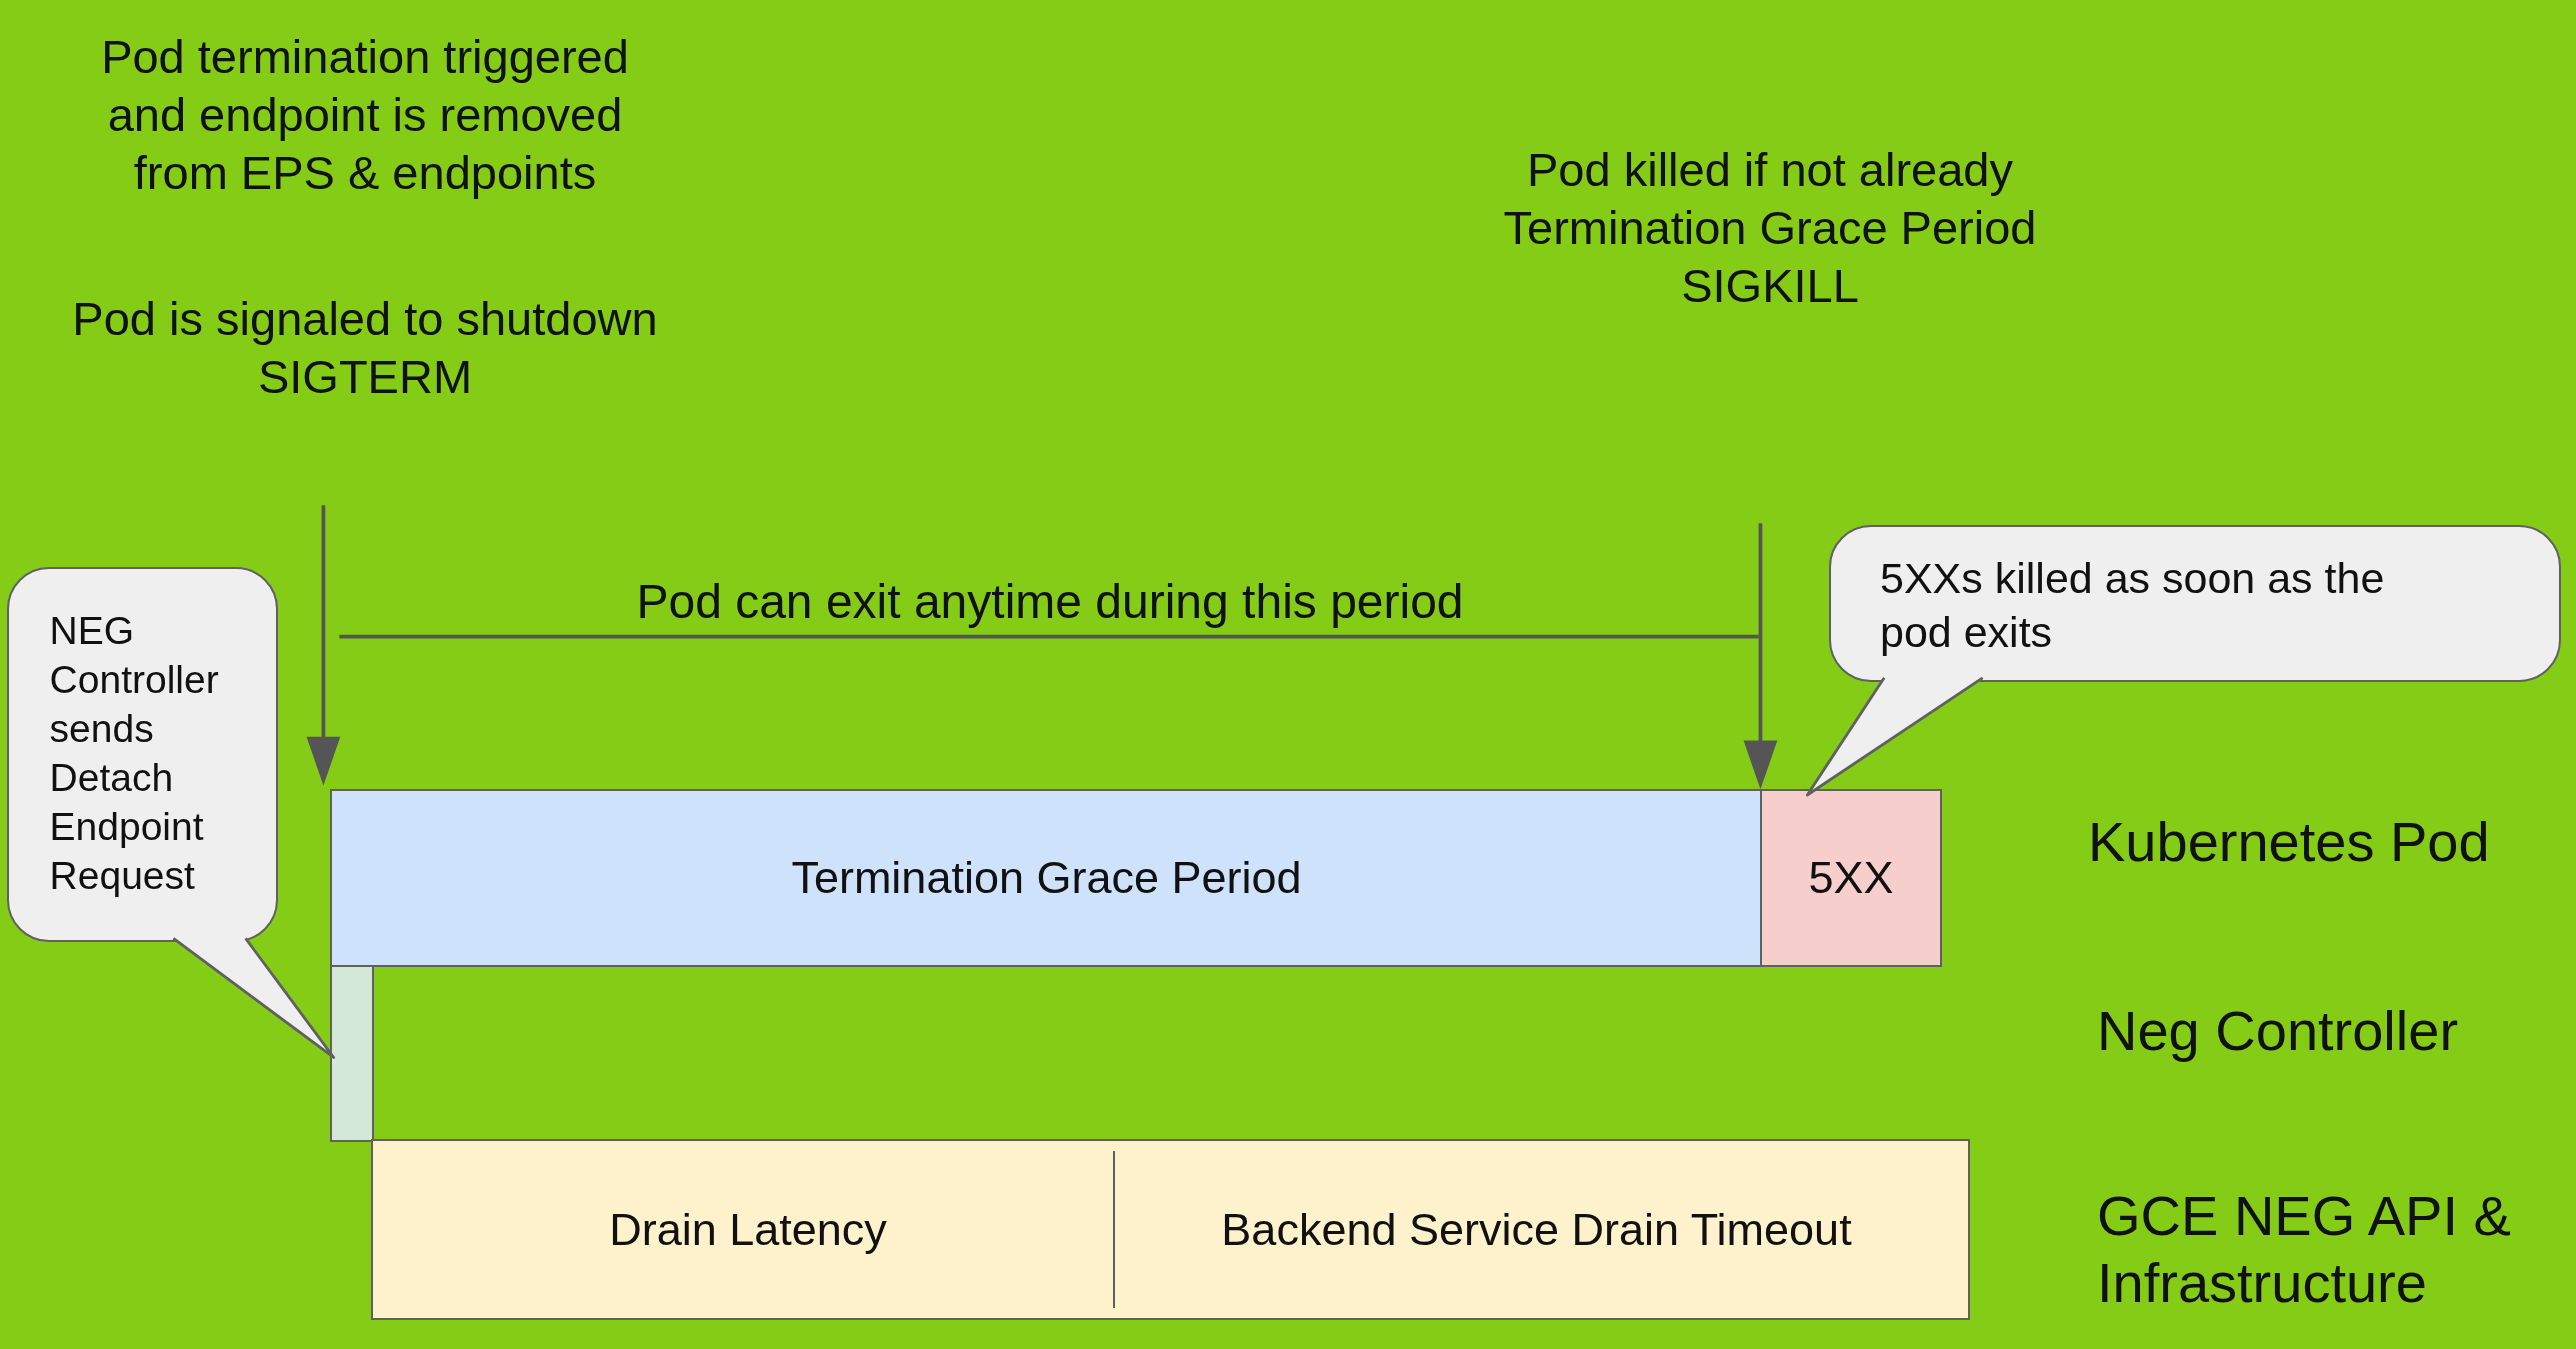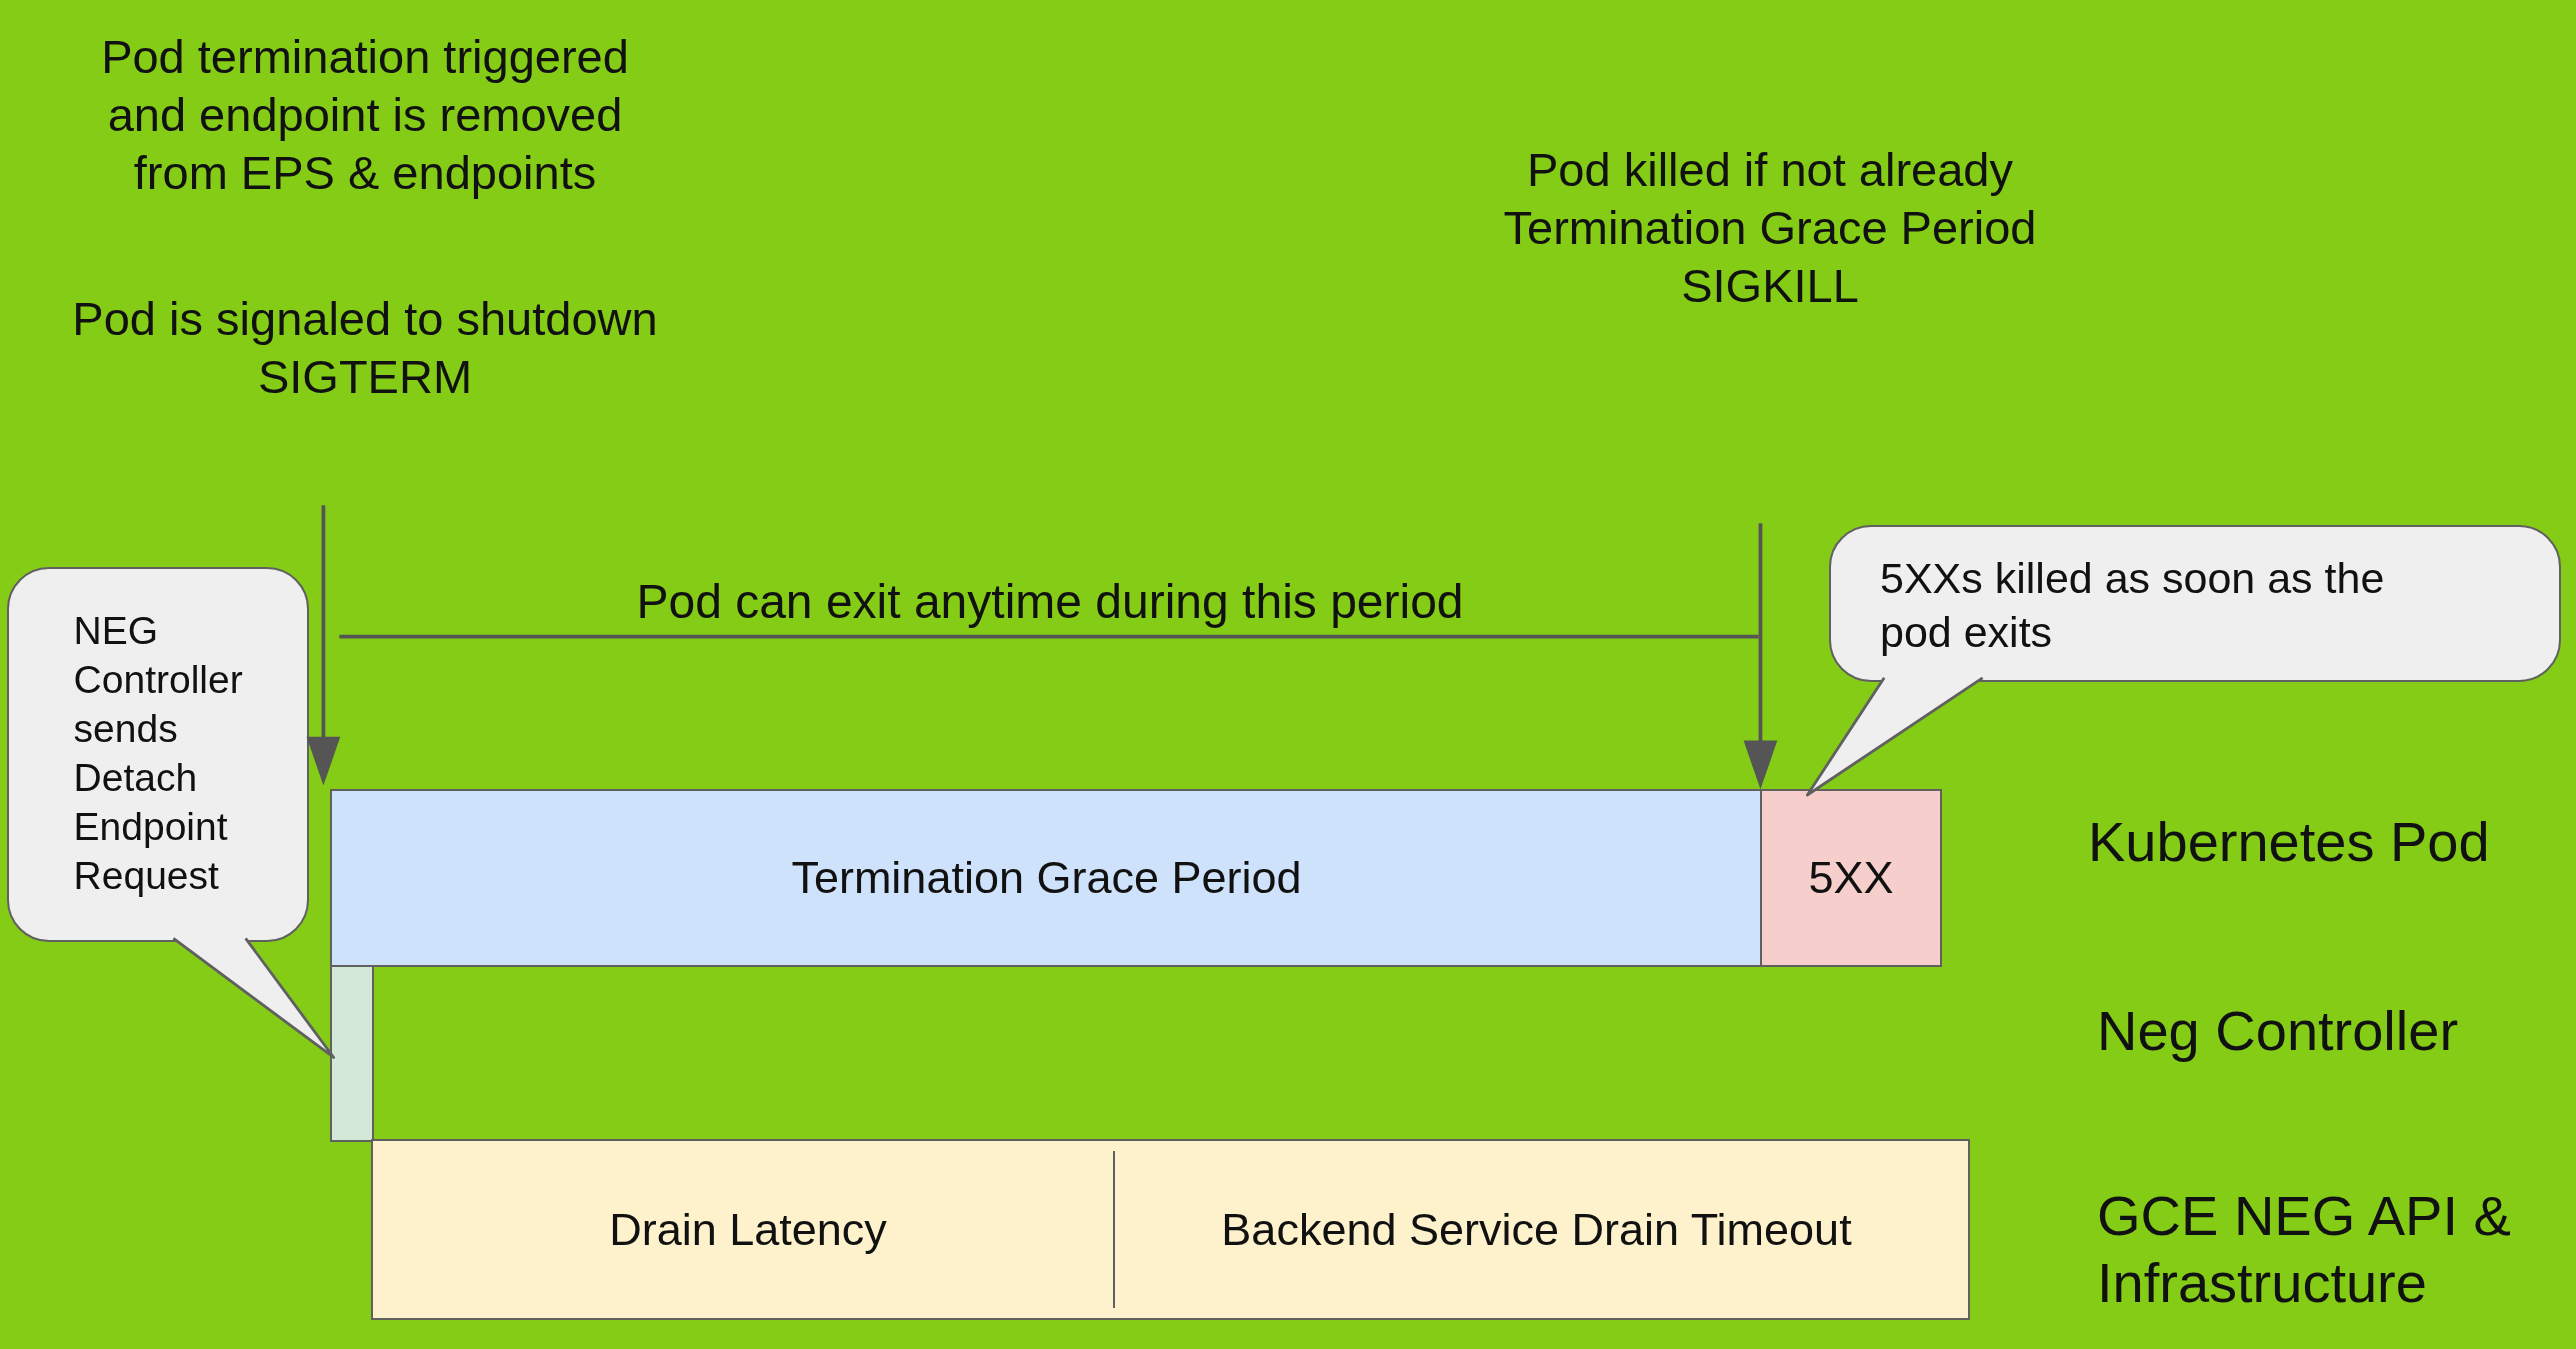--- a/index.html
+++ b/index.html
@@ -63,22 +63,22 @@
   .callout {
     position: absolute;
     box-sizing: border-box;
     background: var(--callout-fill, #efefef);
     border: 2.8px solid var(--outline, #606060);
     border-radius: 42px;
     z-index: 4;
     color: #111111;
   }
   .callout-left {
-    left: 6.6px; top: 567px; width: 302px; height: 375px;
-    padding: 37px 15px 0 65px;
+    left: 6.6px; top: 567px; width: 271px; height: 375px;
+    padding: 37px 15px 0 41px;
     font-size: 39px; line-height: 49px;
   }
   .callout-right {
     left: 1829px; top: 525px; width: 732px; height: 157px;
     padding: 24.4px 19px 0 49px;
     font-size: 43px; line-height: 54px;
   }
   
   .period-note {
     position: absolute;

